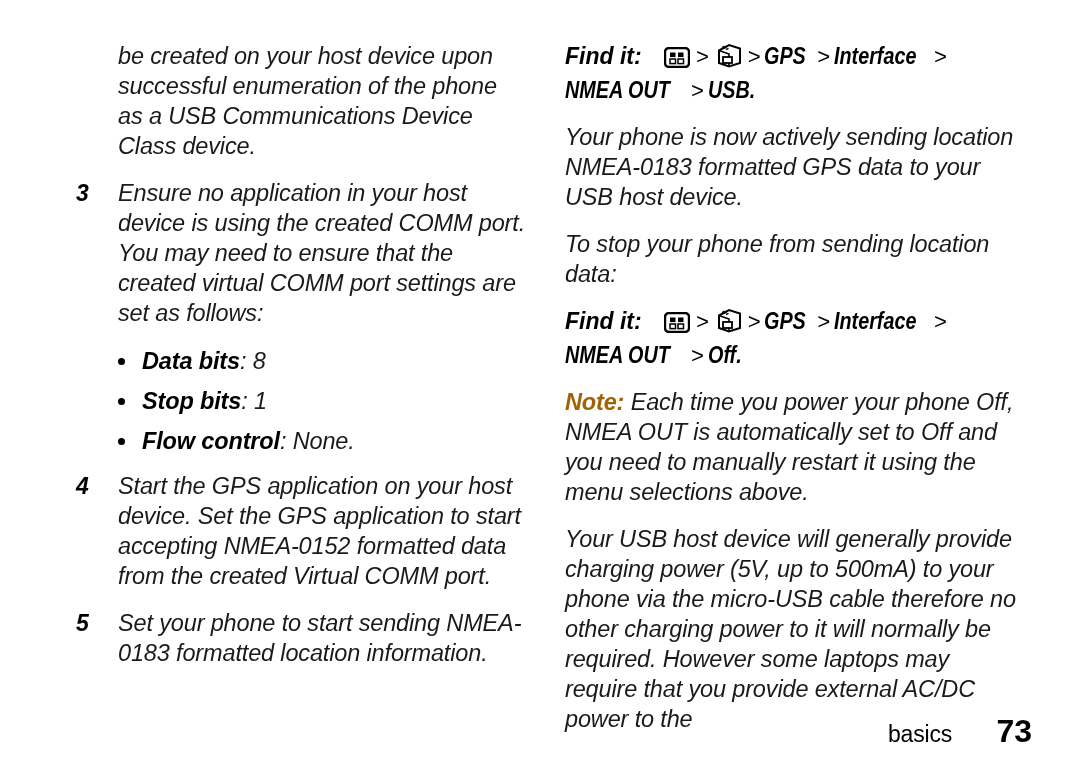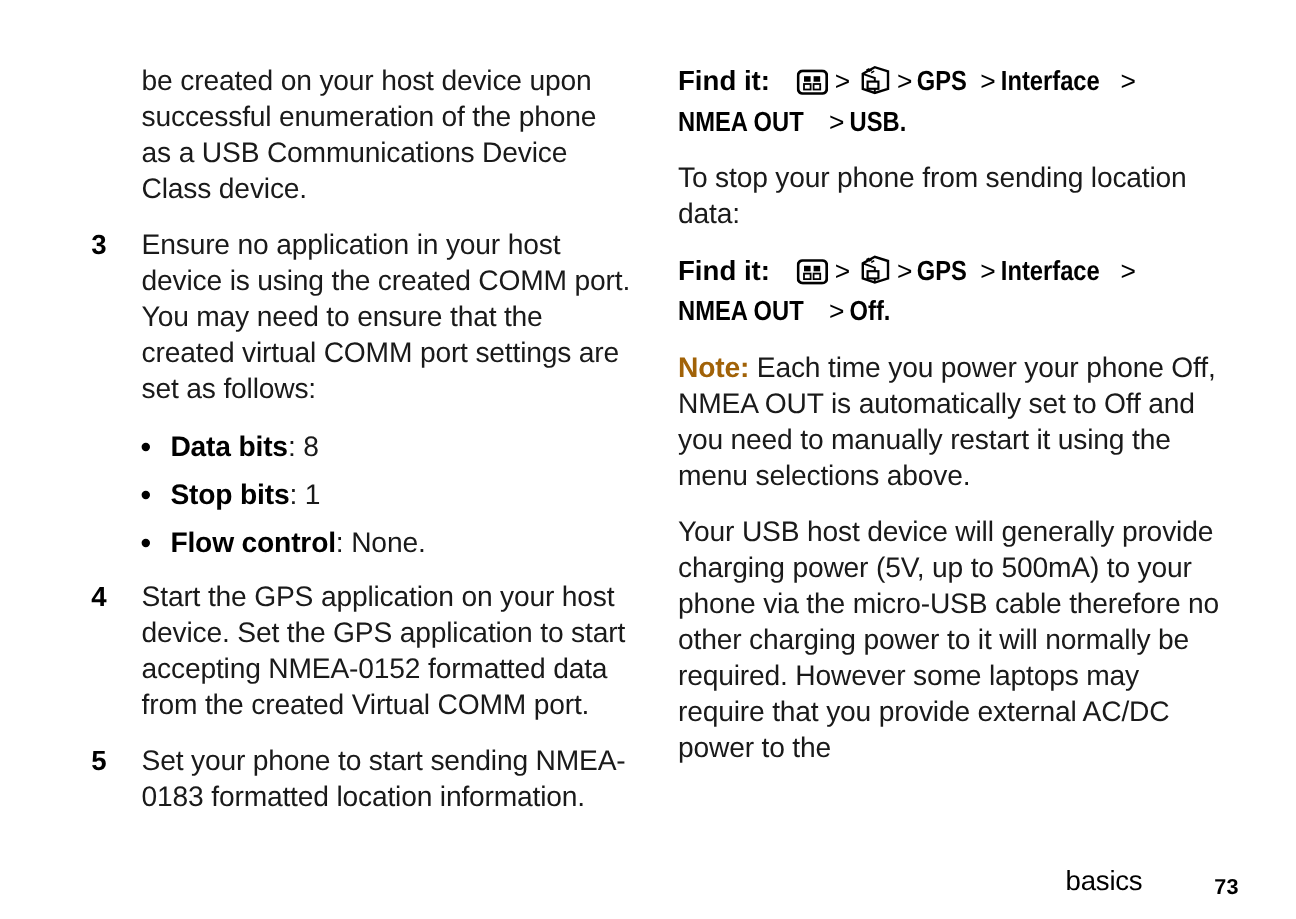--- a/index.html
+++ b/index.html
@@ -18,22 +18,23 @@
   }
 
   .page {
     position: absolute;
     inset: 0;
   }
 
   
   .col {
     position: absolute;
-    top: 52px;
+    top: 41px;
     width: 455px;
+    font-style: italic;
   }
   .col-left  { left: 72px; }
   .col-right { left: 565px; }
 
   
   .para {
     font-size: 23.5px;
     line-height: 30px;
     letter-spacing: -0.15px;
     margin: 0 0 17px 0;
@@ -140,21 +141,21 @@
     right: 128px;
     bottom: 4px;
     font-size: 23px;
     color: #000;
     letter-spacing: -0.2px;
   }
   .footer .pageno {
     position: absolute;
     right: 48px;
     bottom: 2px;
-    font-size: 18px;
+    font-size: 32px;
     font-weight: bold;
     color: #000;
   }
 </style>
 </head>
 <body>
 
 <div class="page">
 
   <div class="col col-left">
@@ -204,20 +205,21 @@
       </span><span class="sep">&gt;</span><span class="icon-inline">
         <svg width="27" height="26" viewBox="0 0 27 26" aria-hidden="true">
           <path d="M4 8.5 L14 3 L25 6.5 L25 21 L14 24.5 L4 21 Z" fill="#fff" stroke="#000" stroke-width="2"></path>
           <path d="M4 8.5 L14 12 L14 24.5" fill="none" stroke="#000" stroke-width="1.6"></path>
           <path d="M7 5.5 L9.5 4.2 M9 6.5 L11.5 5.2 M11 7.6 L13.5 6.3" stroke="#000" stroke-width="1.3"></path>
           <rect x="8" y="15" width="9" height="6" fill="#fff" stroke="#000" stroke-width="1.8"></rect>
         </svg>
       </span><span class="sep">&gt;</span><span class="findit-text">GPS</span><span class="sep">&gt;</span><span class="findit-text">Interface</span><span class="sep">&gt;</span><span class="findit-text">NMEA OUT</span><span class="sep">&gt;</span><span class="findit-text">USB.</span>
     </p>
 
+    <p class="para">Your phone is now actively sending location NMEA-0183 formatted GPS data to your USB host device.</p>
 
     <p class="para">To stop your phone from sending location data:</p>
 
     <p class="findit">
       <span class="label">Find it:</span><span class="icon-inline">
         <svg width="26" height="21" viewBox="0 0 26 21" aria-hidden="true">
           <rect x="1" y="1" width="24" height="19" rx="4" ry="4" fill="none" stroke="#000" stroke-width="2.4"></rect>
           <rect x="6" y="5.5" width="5.5" height="4.6" fill="#000"></rect>
           <rect x="14" y="5.5" width="5.5" height="4.6" fill="#000"></rect>
           <rect x="6" y="12" width="5.5" height="4.6" fill="none" stroke="#000" stroke-width="1.5"></rect>

